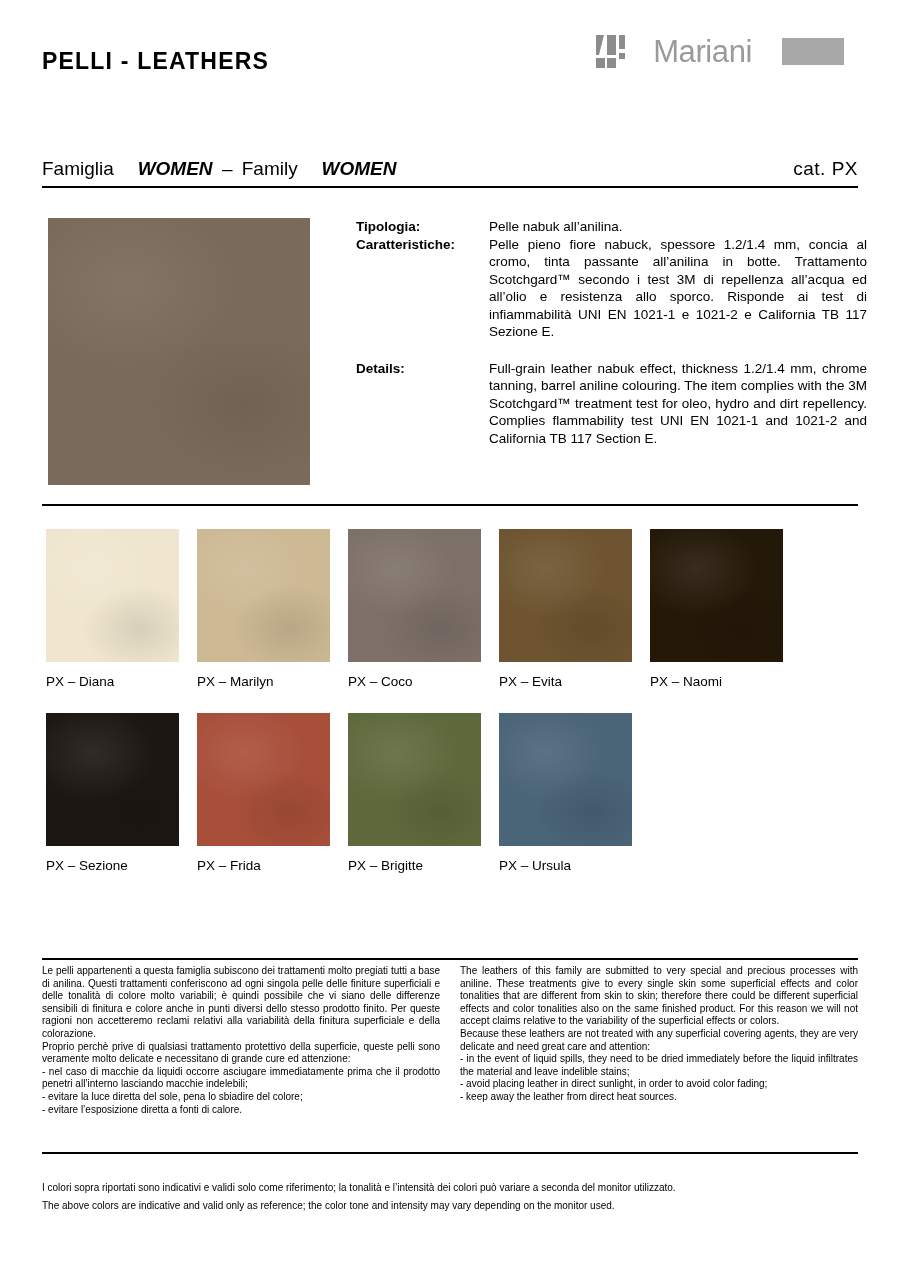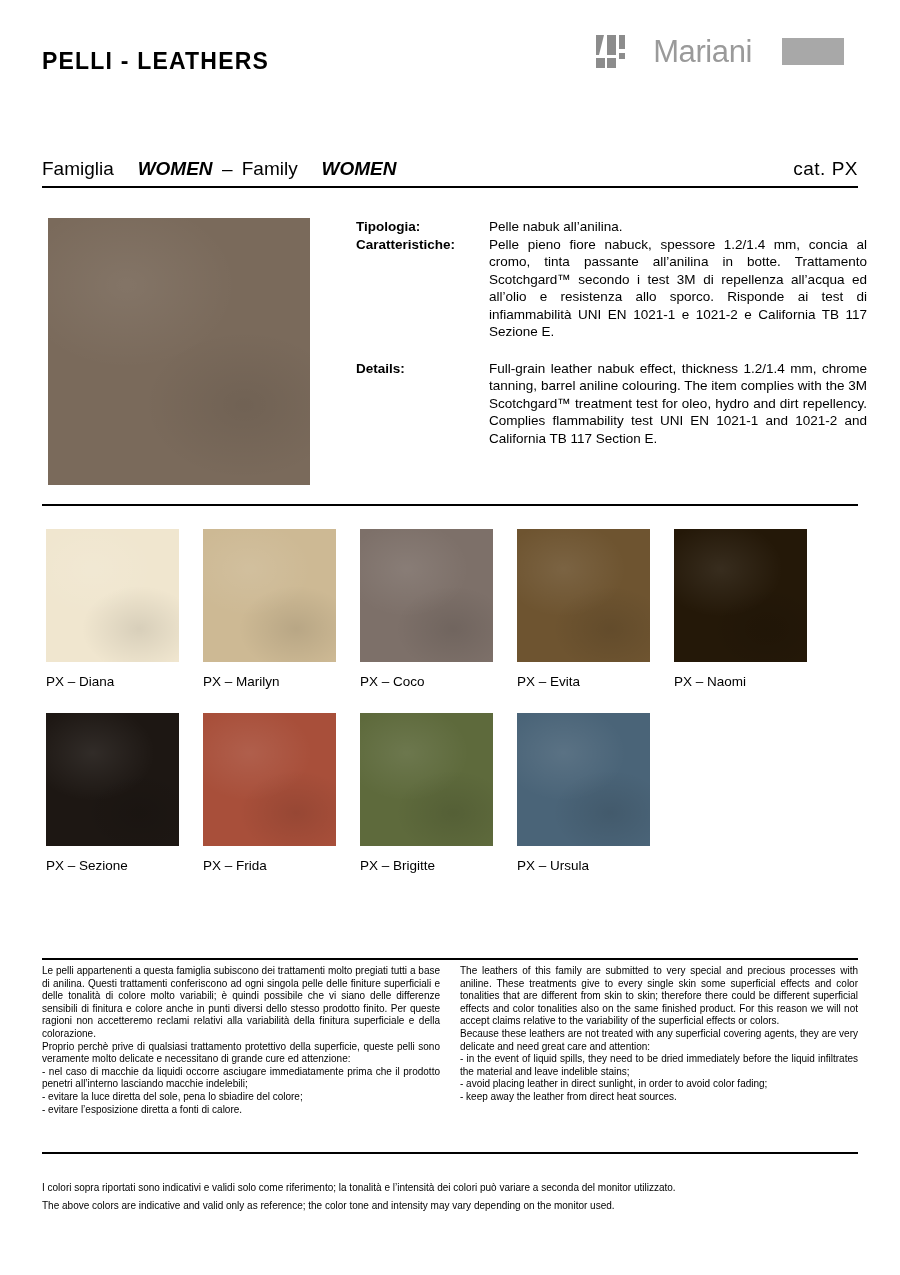--- a/index.html
+++ b/index.html
@@ -67,21 +67,21 @@
   .spec-value {
     flex: 1; font-size: 13.5px; line-height: 17.5px;
     text-align: justify; text-justify: inter-word;
   }
   .spec-value.single { text-align: left; }
   .spec-gap { height: 19px; }
 
   
   .swatch-grid { position: absolute; left: 46px; top: 529px; width: 812px; }
   .swatch-row { display: flex; margin-bottom: 23px; }
-  .swatch-cell { width: 133px; margin-right: 24px; }
+  .swatch-cell { width: 133px; margin-right: 18px; }
   .swatch-cell:last-child { margin-right: 0; }
   .swatch-chip {
     width: 133px; height: 133px;
     background-image:
       radial-gradient(ellipse 65% 50% at 35% 30%, rgba(255,255,255,.09), rgba(0,0,0,0) 72%),
       radial-gradient(ellipse 60% 45% at 70% 75%, rgba(0,0,0,.10), rgba(0,0,0,0) 72%);
   }
   .swatch-name {
     margin-top: 12px; font-size: 13.5px; line-height: 16px; white-space: nowrap;
   }

